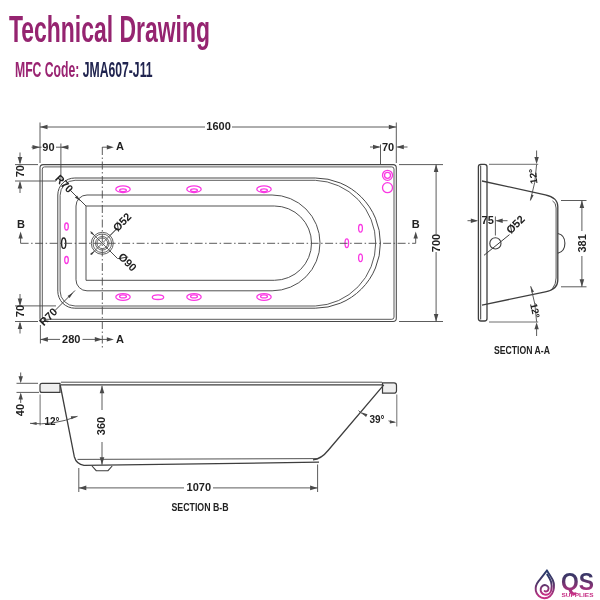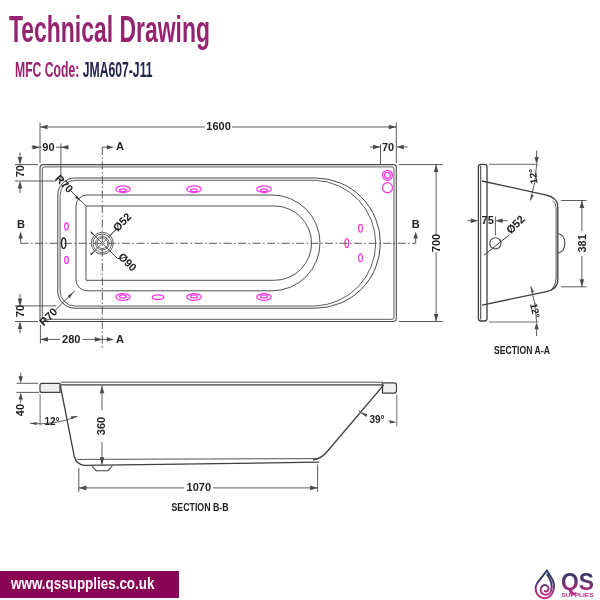--- a/index.html
+++ b/index.html
@@ -263,23 +263,20 @@
     <g fill="#222" font-weight="bold" font-size="11" text-anchor="middle">
       <text x="20.3" y="410" transform="rotate(-90 20.3 410)" dy="3.8">40</text>
       <text x="52" y="425.3" font-size="10">12°</text>
       <text x="377" y="423.2" font-size="10">39°</text>
       <text x="101.5" y="426" transform="rotate(-90 101.5 426)" dy="3.8">360</text>
       <text x="198.8" y="491.2">1070</text>
       <text x="200" y="511" font-size="10.5" textLength="57" lengthAdjust="spacingAndGlyphs">SECTION B-B</text>
     </g>
   </svg>
 
-  <div class="footbar">
-      <span>www.qssupplies.co.uk</span>
-    </div>
 
   <svg width="70" height="32" viewBox="0 0 70 32" style="left:532px;top:568px;">
     <defs>
       <linearGradient id="lg" x1="0" y1="0" x2="0" y2="1">
         <stop offset="0" stop-color="#27396B"></stop>
         <stop offset="0.4" stop-color="#463767"></stop>
         <stop offset="1" stop-color="#C72F85"></stop>
       </linearGradient>
     </defs>
     <g stroke="url(#lg)" stroke-width="1.9" fill="none" stroke-linecap="round">

